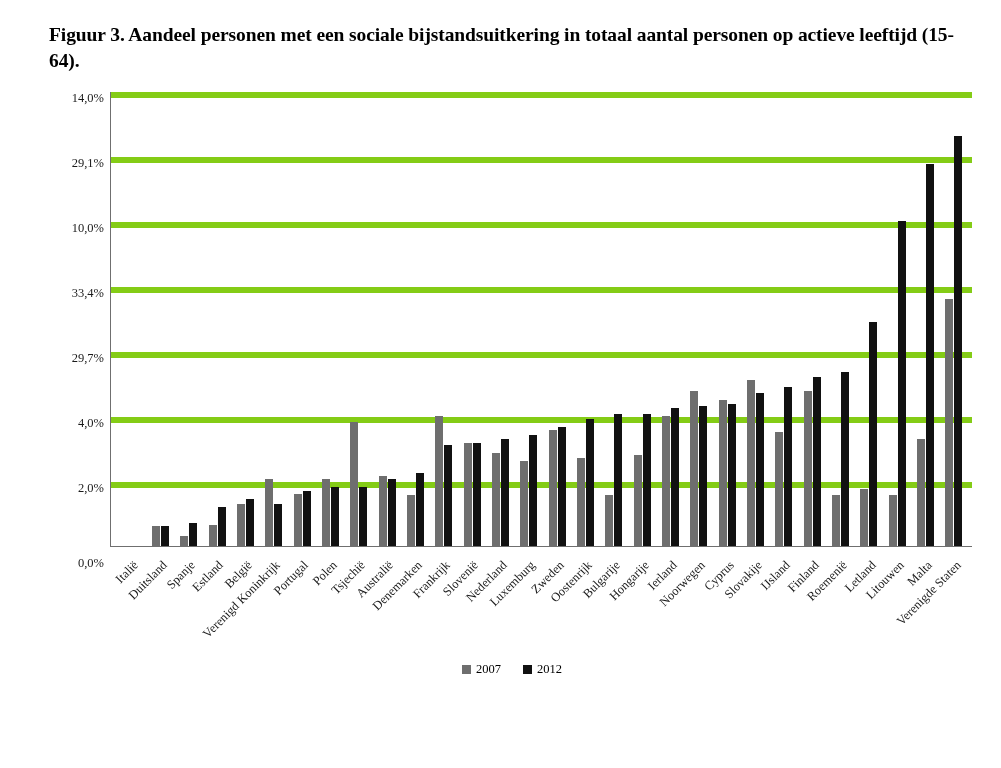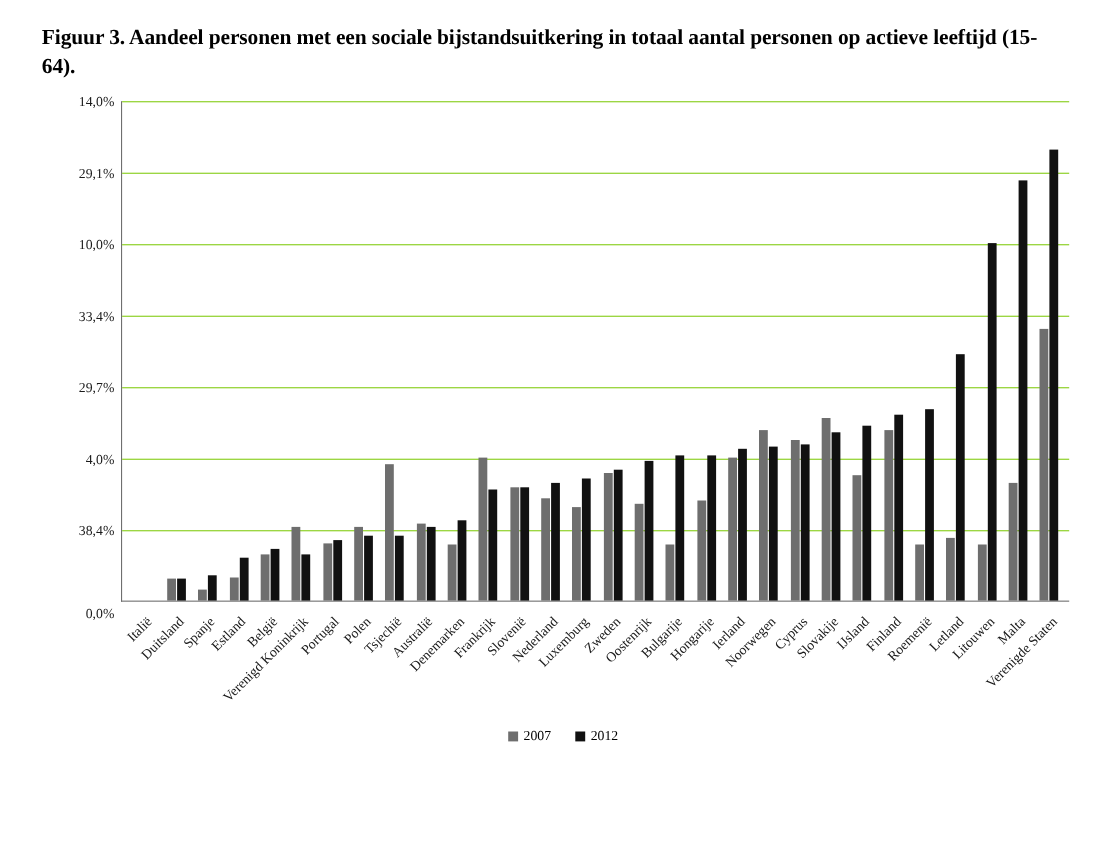--- a/index.html
+++ b/index.html
@@ -22,21 +22,21 @@
     padding: 22px 30px 0 38px;
   }
 
   
   .fig-title {
     font-family: "Liberation Serif", serif;
     font-weight: bold;
     font-size: 19.5px;
     line-height: 1.33;
     letter-spacing: -0.1px;
-    margin: 0 0 10px 0;
+    margin: 0 0 10px 11px;
     max-width: 950px;
   }
 
   
   .chart-wrap {
     position: relative;
     width: 940px;
     height: 580px;
     margin-left: 4px;
   }
@@ -56,21 +56,21 @@
     height: 455px;
     border-left: 1px solid #6f6f6f;
     border-bottom: 1px solid #6f6f6f;
     box-sizing: border-box;
   }
   .gridline {
     position: absolute;
     left: 0;
     right: 0;
     height: 0;
-    border-top: 1px solid #84cc16;
+    border-top: 6px solid #84cc16;
   }
   .ytick-label {
     position: absolute;
     right: 100%;
     transform: translateY(-50%);
     margin-right: 7px;
     font-family: "Liberation Serif", serif;
     font-size: 12.5px;
     color: #1a1a1a;
     white-space: nowrap;
@@ -179,21 +179,21 @@
   <div class="fig-title">Figuur 3. Aandeel personen met een sociale bijstandsuitkering in totaal aantal personen op actieve leeftijd (15-64).</div>
 
   <div class="chart-wrap">
     <div class="plot-outer">
       <div class="plot" id="plot">
         <div id="gridlines">
             <div class="gridline" style="top: 465px; border-top-color: transparent;">
               <span class="ytick-label">0,0%</span>
             </div>
             <div class="gridline" style="top: 390px;">
-              <span class="ytick-label">38,4%</span>
+              <span class="ytick-label">2,0%</span>
             </div>
             <div class="gridline" style="top: 325px;">
               <span class="ytick-label">4,0%</span>
             </div>
             <div class="gridline" style="top: 260px;">
               <span class="ytick-label">29,7%</span>
             </div>
             <div class="gridline" style="top: 195px;">
               <span class="ytick-label">33,4%</span>
             </div>

